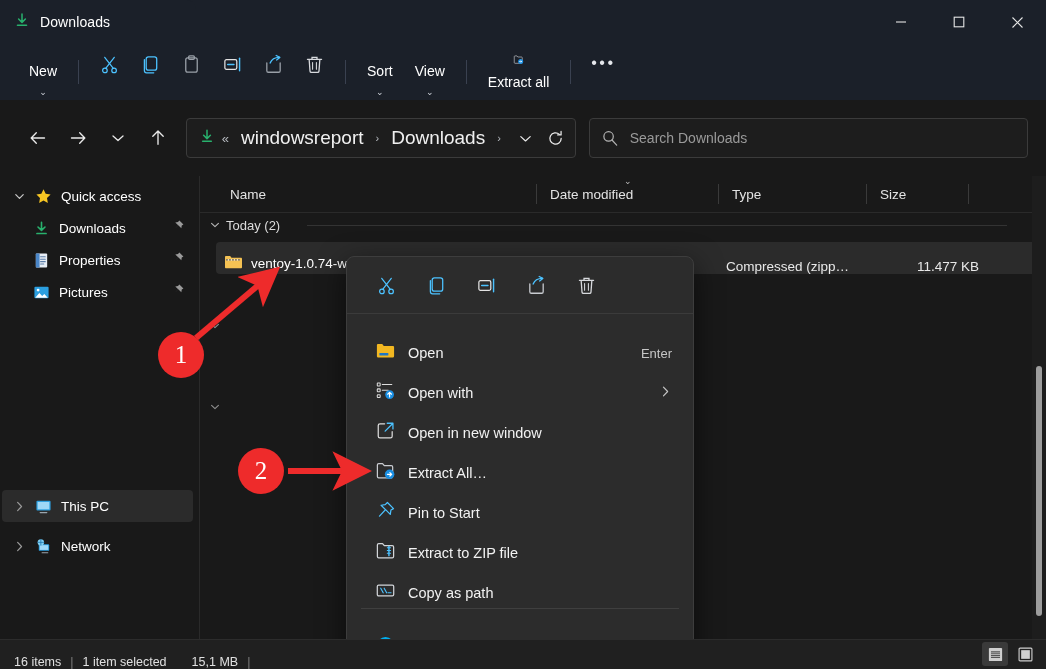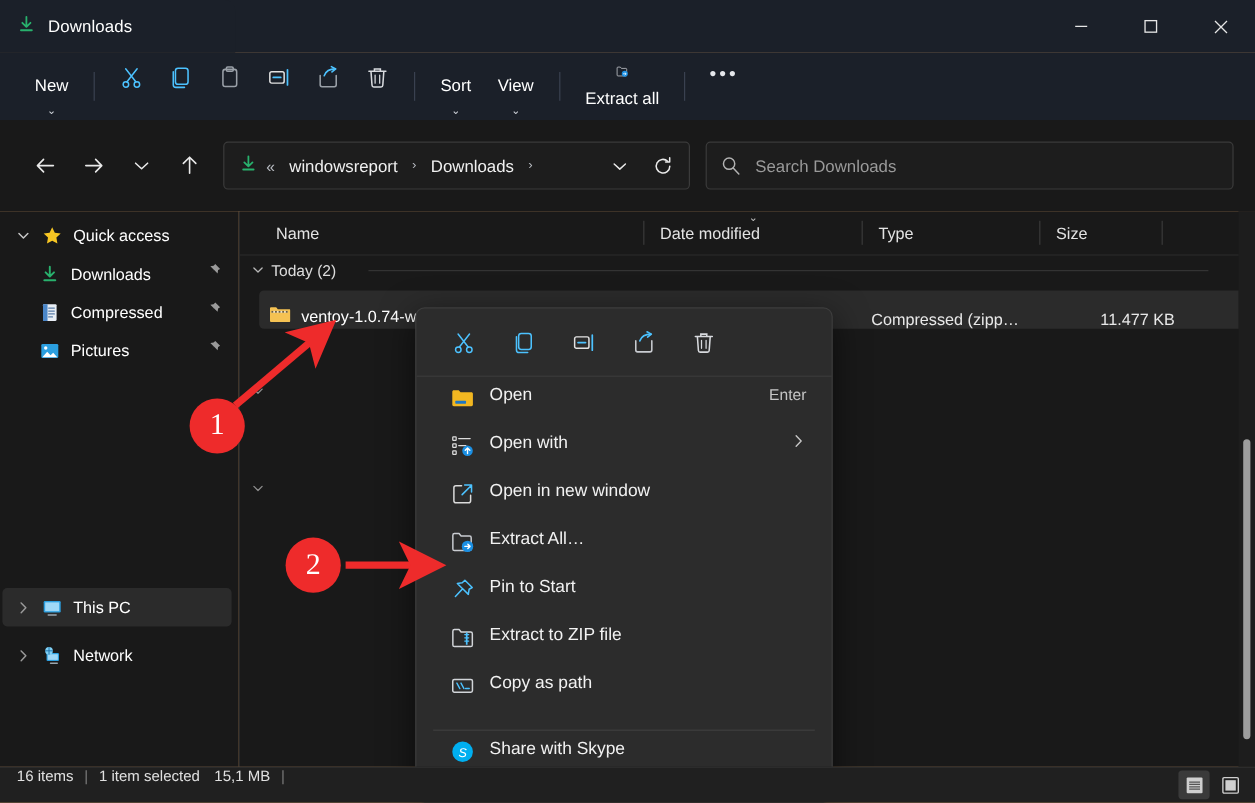--- a/index.html
+++ b/index.html
@@ -49,21 +49,21 @@
     position: absolute; left: 0; top: 100px; width: 1046px; height: 76px;
     background: #191919;
     display: flex; align-items: center; padding: 0 18px; gap: 0;
   }
   .navbtn { width: 40px; height: 38px; display: flex; align-items: center; justify-content: center; border-radius: 4px; }
   .addressbar {
     margin-left: 8px; height: 40px; width: 390px;
     border: 1px solid #3b3b3b; border-radius: 4px; background: #1d1d1d;
     display: flex; align-items: center; padding: 0 6px 0 12px; gap: 7px;
   }
-  .crumb { font-size: 14px; color: #f0f0f0; padding: 3px 5px; border-radius: 3px; white-space: nowrap; }
+  .crumb { font-size: 19px; color: #f0f0f0; padding: 3px 5px; border-radius: 3px; white-space: nowrap; }
   .crumb-sep { font-size: 11px; color: #b8bcc2; }
   .crumb-ell { font-size: 13px; color: #b8bcc2; }
   .addr-spacer { flex: 1; }
   .addr-chev { width: 26px; display: flex; align-items: center; justify-content: center; }
   .refresh { width: 32px; display: flex; align-items: center; justify-content: center; }
   .searchbox {
     margin-left: 13px; height: 40px; width: 440px;
     border: 1px solid #3b3b3b; border-radius: 4px; background: #1d1d1d;
     display: flex; align-items: center; padding: 0 12px; gap: 12px;
   }
@@ -107,40 +107,40 @@
   .fr-name { display: flex; align-items: center; gap: 9px; padding-left: 8px; font-size: 13.5px; color: #ffffff; }
   .fr-cell { position: absolute; font-size: 13.5px; color: #e8e8e8; }
 
   
   .scrolltrack { position: absolute; right: 0; top: 176px; width: 14px; height: 463px; background: #1d1d1d; }
   .scrollthumb { position: absolute; right: 4px; top: 190px; width: 6px; height: 250px; background: #9d9d9d; border-radius: 3px; }
 
   
   .statusbar {
     position: absolute; left: 0; bottom: 0; width: 1046px; height: 30px;
-    background: #202020; display: flex; align-items: flex-start; padding-left: 14px;
+    background: #202020; display: flex; align-items: flex-end; padding-left: 14px;
     border-top: 1px solid #2c2c2c;
   }
   .st-txt { font-size: 12.5px; color: #e0e0e0; }
   .st-sep { color: #7a7a7a; margin: 0 9px; font-size: 12.5px; }
   .viewtoggles { position: absolute; right: 8px; bottom: 3px; display: flex; gap: 4px; }
   .vt { width: 26px; height: 24px; display: flex; align-items: center; justify-content: center; border-radius: 3px; }
   .vt.active { background: #3a3a3a; }
 
   
   .ctxmenu {
     position: absolute; left: 346px; top: 256px; width: 348px; height: 413px;
     background: #2c2c2c; border: 1px solid #3d3d3d; border-radius: 8px;
     overflow: hidden; box-shadow: 0 8px 28px rgba(0,0,0,.55);
   }
   .ctx-toolbar { height: 56px; display: flex; align-items: center; gap: 0; padding: 0 14px; }
   .ctx-tb-btn { width: 50px; height: 38px; display: flex; align-items: center; justify-content: center; border-radius: 4px; }
   .ctx-tb-line { position: absolute; left: 0; top: 56px; width: 348px; height: 1px; background: #3b3b3b; }
   .ctx-list { padding-top: 8px; }
-  .ctx-item { height: 40px; display: flex; align-items: flex-start; padding: 0 10px 0 18px; margin: 0 5px; border-radius: 5px; position: relative; }
+  .ctx-item { height: 40px; display: flex; align-items: flex-end; padding: 0 10px 0 18px; margin: 0 5px; border-radius: 5px; position: relative; }
   .ctx-ico { width: 30px; display: flex; align-items: center; justify-content: center; }
   .ctx-lbl { font-size: 14.5px; color: #f2f2f2; margin-left: 8px; }
   .ctx-acc { position: absolute; right: 16px; font-size: 13px; color: #c6c6c6; }
   .ctx-sub { position: absolute; right: 16px; font-size: 12px; color: #c6c6c6; }
   .ctx-divider { height: 1px; background: #3f3f3f; margin: 7px 14px; }
 
   
   .anno-svg { position: absolute; left: 0; top: 0; width: 1046px; height: 669px; pointer-events: none; }
   .badge {
     position: absolute; width: 46px; height: 46px; border-radius: 50%;
@@ -373,21 +373,21 @@
     </div>
 
     <div class="nav-item indent">
       <span class="nav-ico">
         <svg width="17" height="17" viewBox="0 0 18 18">
           <rect x="3" y="1.6" width="12" height="14.8" rx="1" fill="#e8eef5"></rect>
           <rect x="3" y="1.6" width="4" height="14.8" fill="#4a86c8"></rect>
           <path d="M8 5h5M8 7.6h5M8 10.2h5M8 12.8h3.4" stroke="#5b7ea8" stroke-width="1.1" stroke-linecap="round"></path>
         </svg>
       </span>
-      <span class="nav-lbl">Compressed</span>
+      <span class="nav-lbl">Properties</span>
       <span class="nav-pin">
         <svg width="14" height="14" viewBox="0 0 16 16">
             <path d="M9.6 1.8l4.6 4.6-1.9 1.1-.5 3.2-3.5-3.5-4.6 4.9 4.5-4.9-3.3-3.3 3.1-.5z" fill="#9a9a9a"></path>
           </svg>
       </span>
     </div>
 
     <div class="nav-item indent">
       <span class="nav-ico">
         <svg width="17" height="17" viewBox="0 0 18 18">
@@ -645,21 +645,21 @@
         </span>
         <span class="ctx-lbl">Share with Skype</span>
       </div>
     </div>
   </div>
 
   <div class="statusbar">
     <span class="st-txt">16 items</span>
     <span class="st-sep">|</span>
     <span class="st-txt">1 item selected</span>
-    <span class="st-txt" style="margin-left:12px">15,1 MB</span>
+    <span class="st-txt" style="margin-left:25px">15,1 MB</span>
     <span class="st-sep">|</span>
 
     <div class="viewtoggles">
       <div class="vt active">
         <svg width="17" height="17" viewBox="0 0 18 18">
           <rect x="2" y="2" width="14" height="14" rx="1" fill="#cfcfcf"></rect>
           <path d="M4.2 6.2h9.6M4.2 8.2h9.6M4.2 10.2h9.6M4.2 12.2h9.6" stroke="#555555" stroke-width="1.1"></path>
         </svg>
       </div>
       <div class="vt">

